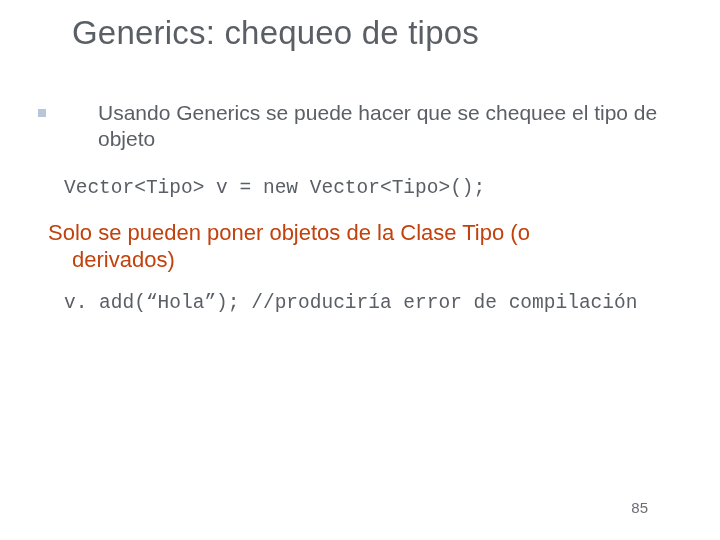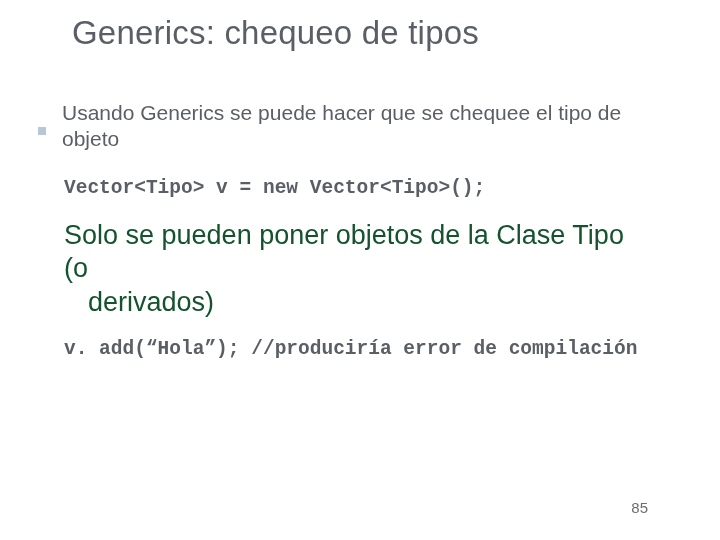--- a/index.html
+++ b/index.html
@@ -29,51 +29,52 @@
     letter-spacing: 0.2px;
   }
   .body {
     position: absolute;
     top: 100px;
     left: 38px;
     right: 30px;
   }
   .bullet-row {
     display: flex;
-    align-items: center;
+    align-items: flex-start;
     margin-bottom: 24px;
+    gap: 36px;
   }
   .bullet {
     width: 8px;
     height: 8px;
     background: #b6c8d8;
     margin-top: 9px;
     margin-right: 16px;
     flex: 0 0 auto;
   }
   .bullet-text {
     font-size: 21px;
     line-height: 1.25;
     color: #5a5f66;
     max-width: 610px;
   }
   .code {
     font-family: "Courier New", Courier, monospace;
-    font-weight: bold;
+    font-weight: normal;
     font-size: 19.5px;
     color: #5a5f66;
     margin-left: 26px;
     margin-top: 12px;
     margin-bottom: 20px;
   }
   .indent-text {
-    font-size: 27px;
+    font-size: 22px;
     line-height: 1.25;
-    color: #14532d;
-    margin-left: 26px;
+    color: #c2410c;
+    margin-left: 10px;
     padding-left: 0;
     text-indent: -0px;
     max-width: 590px;
   }
   .page-num {
     position: absolute;
     bottom: 24px;
     right: 52px;
     font-size: 15px;
     color: #6a6f76;

